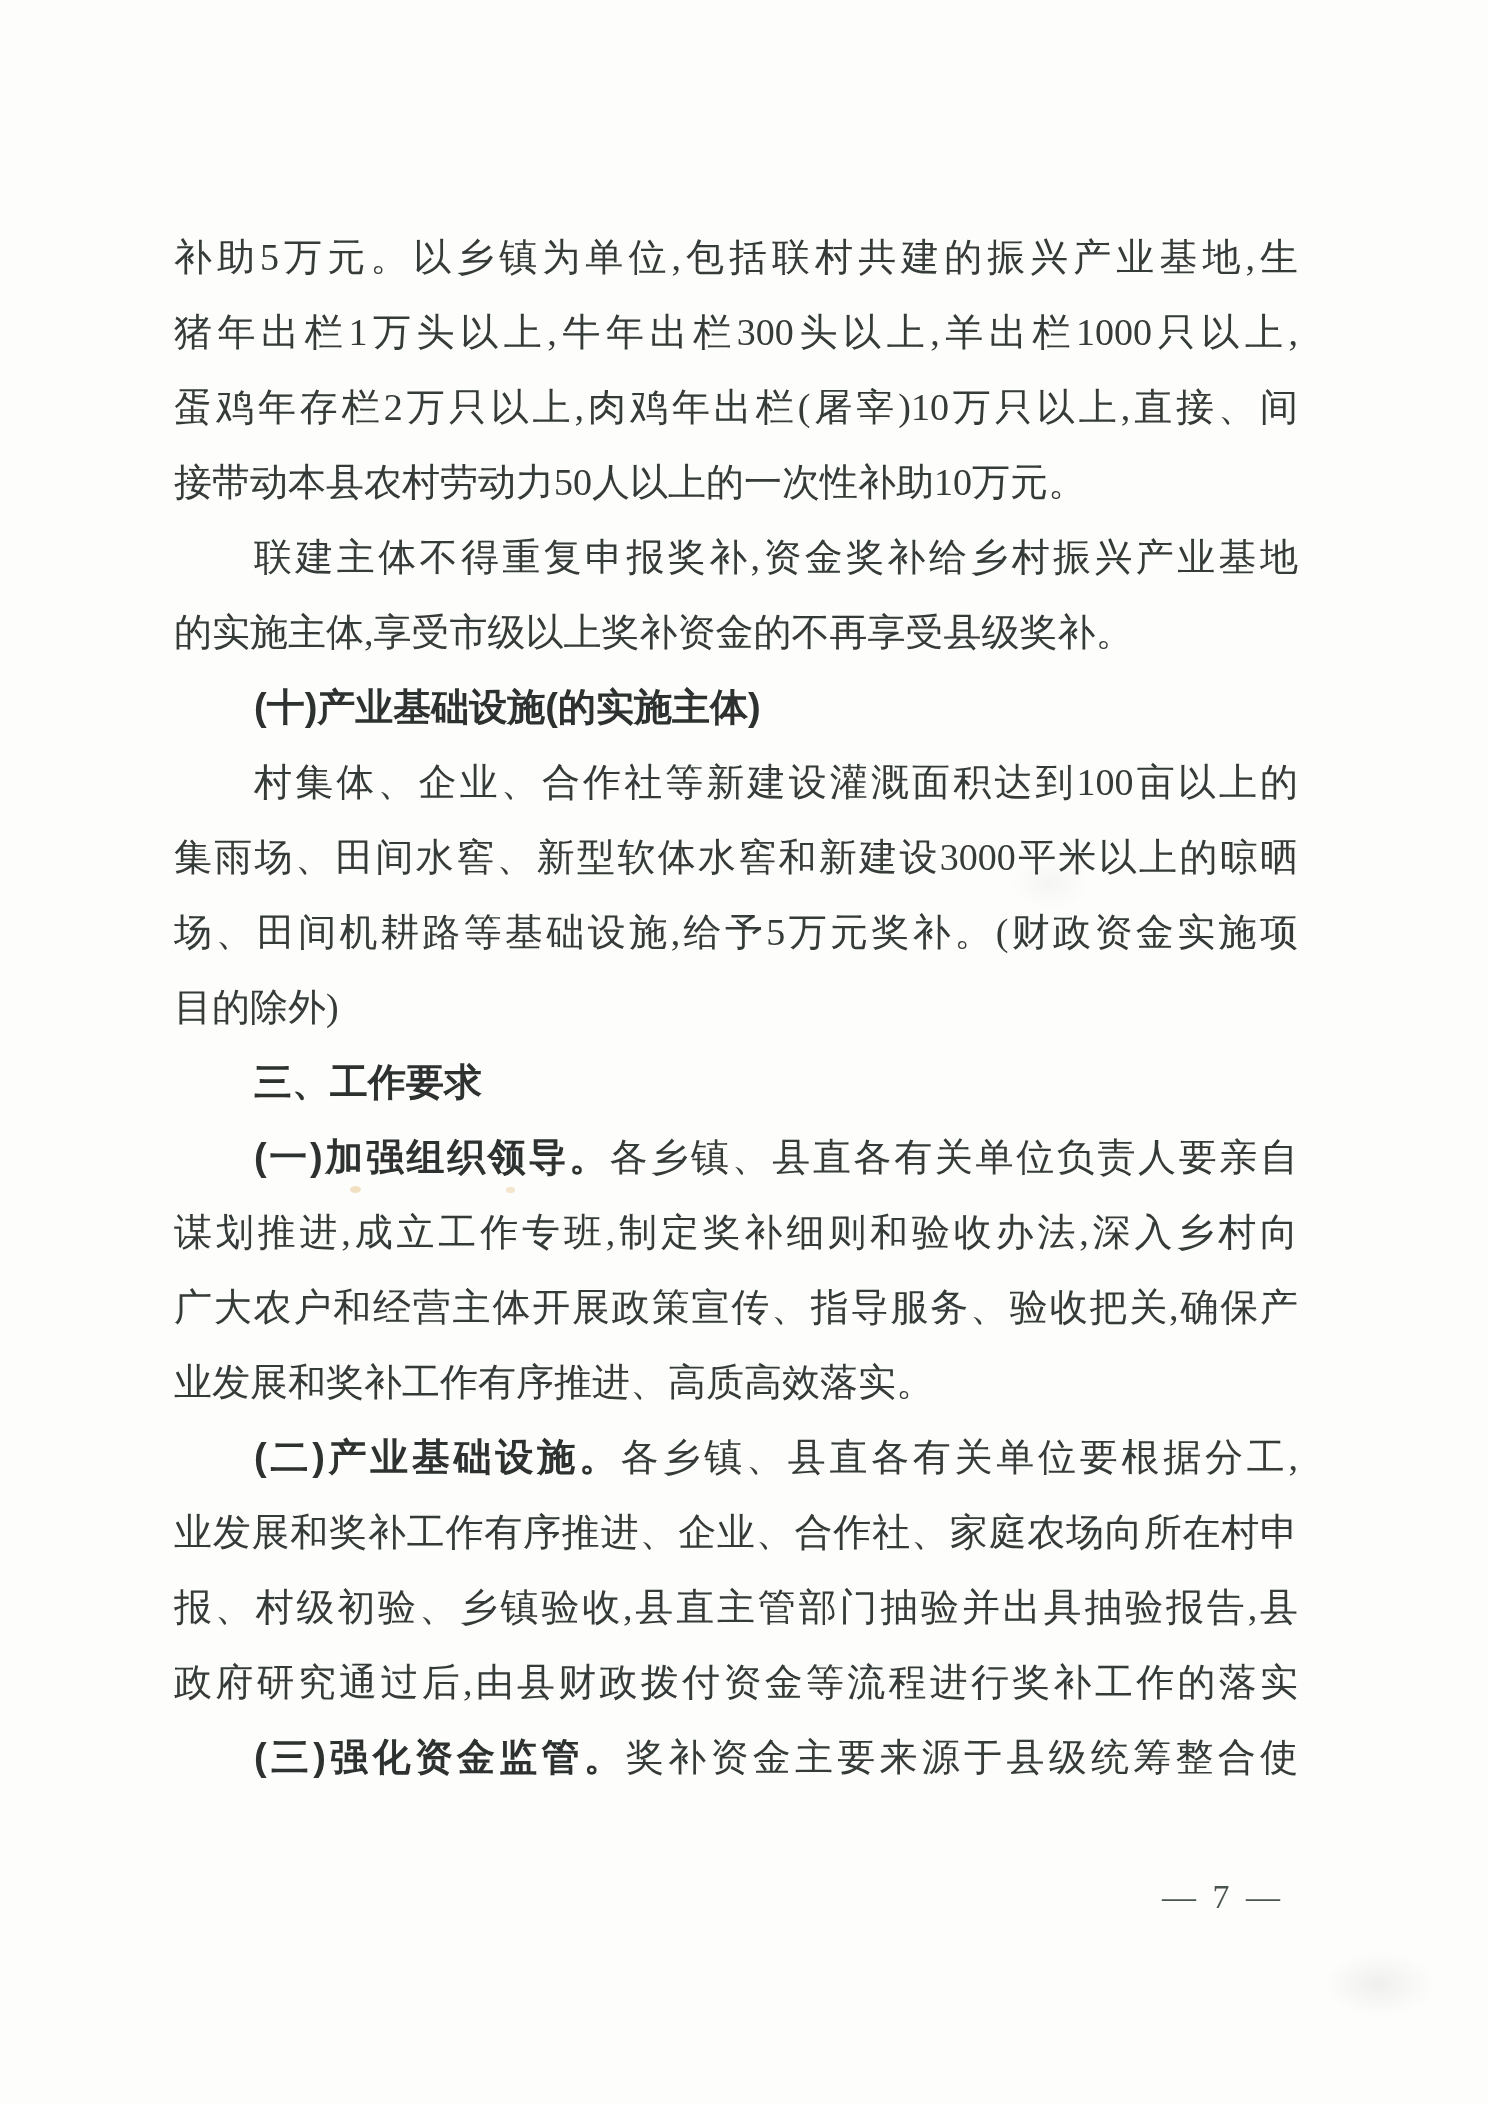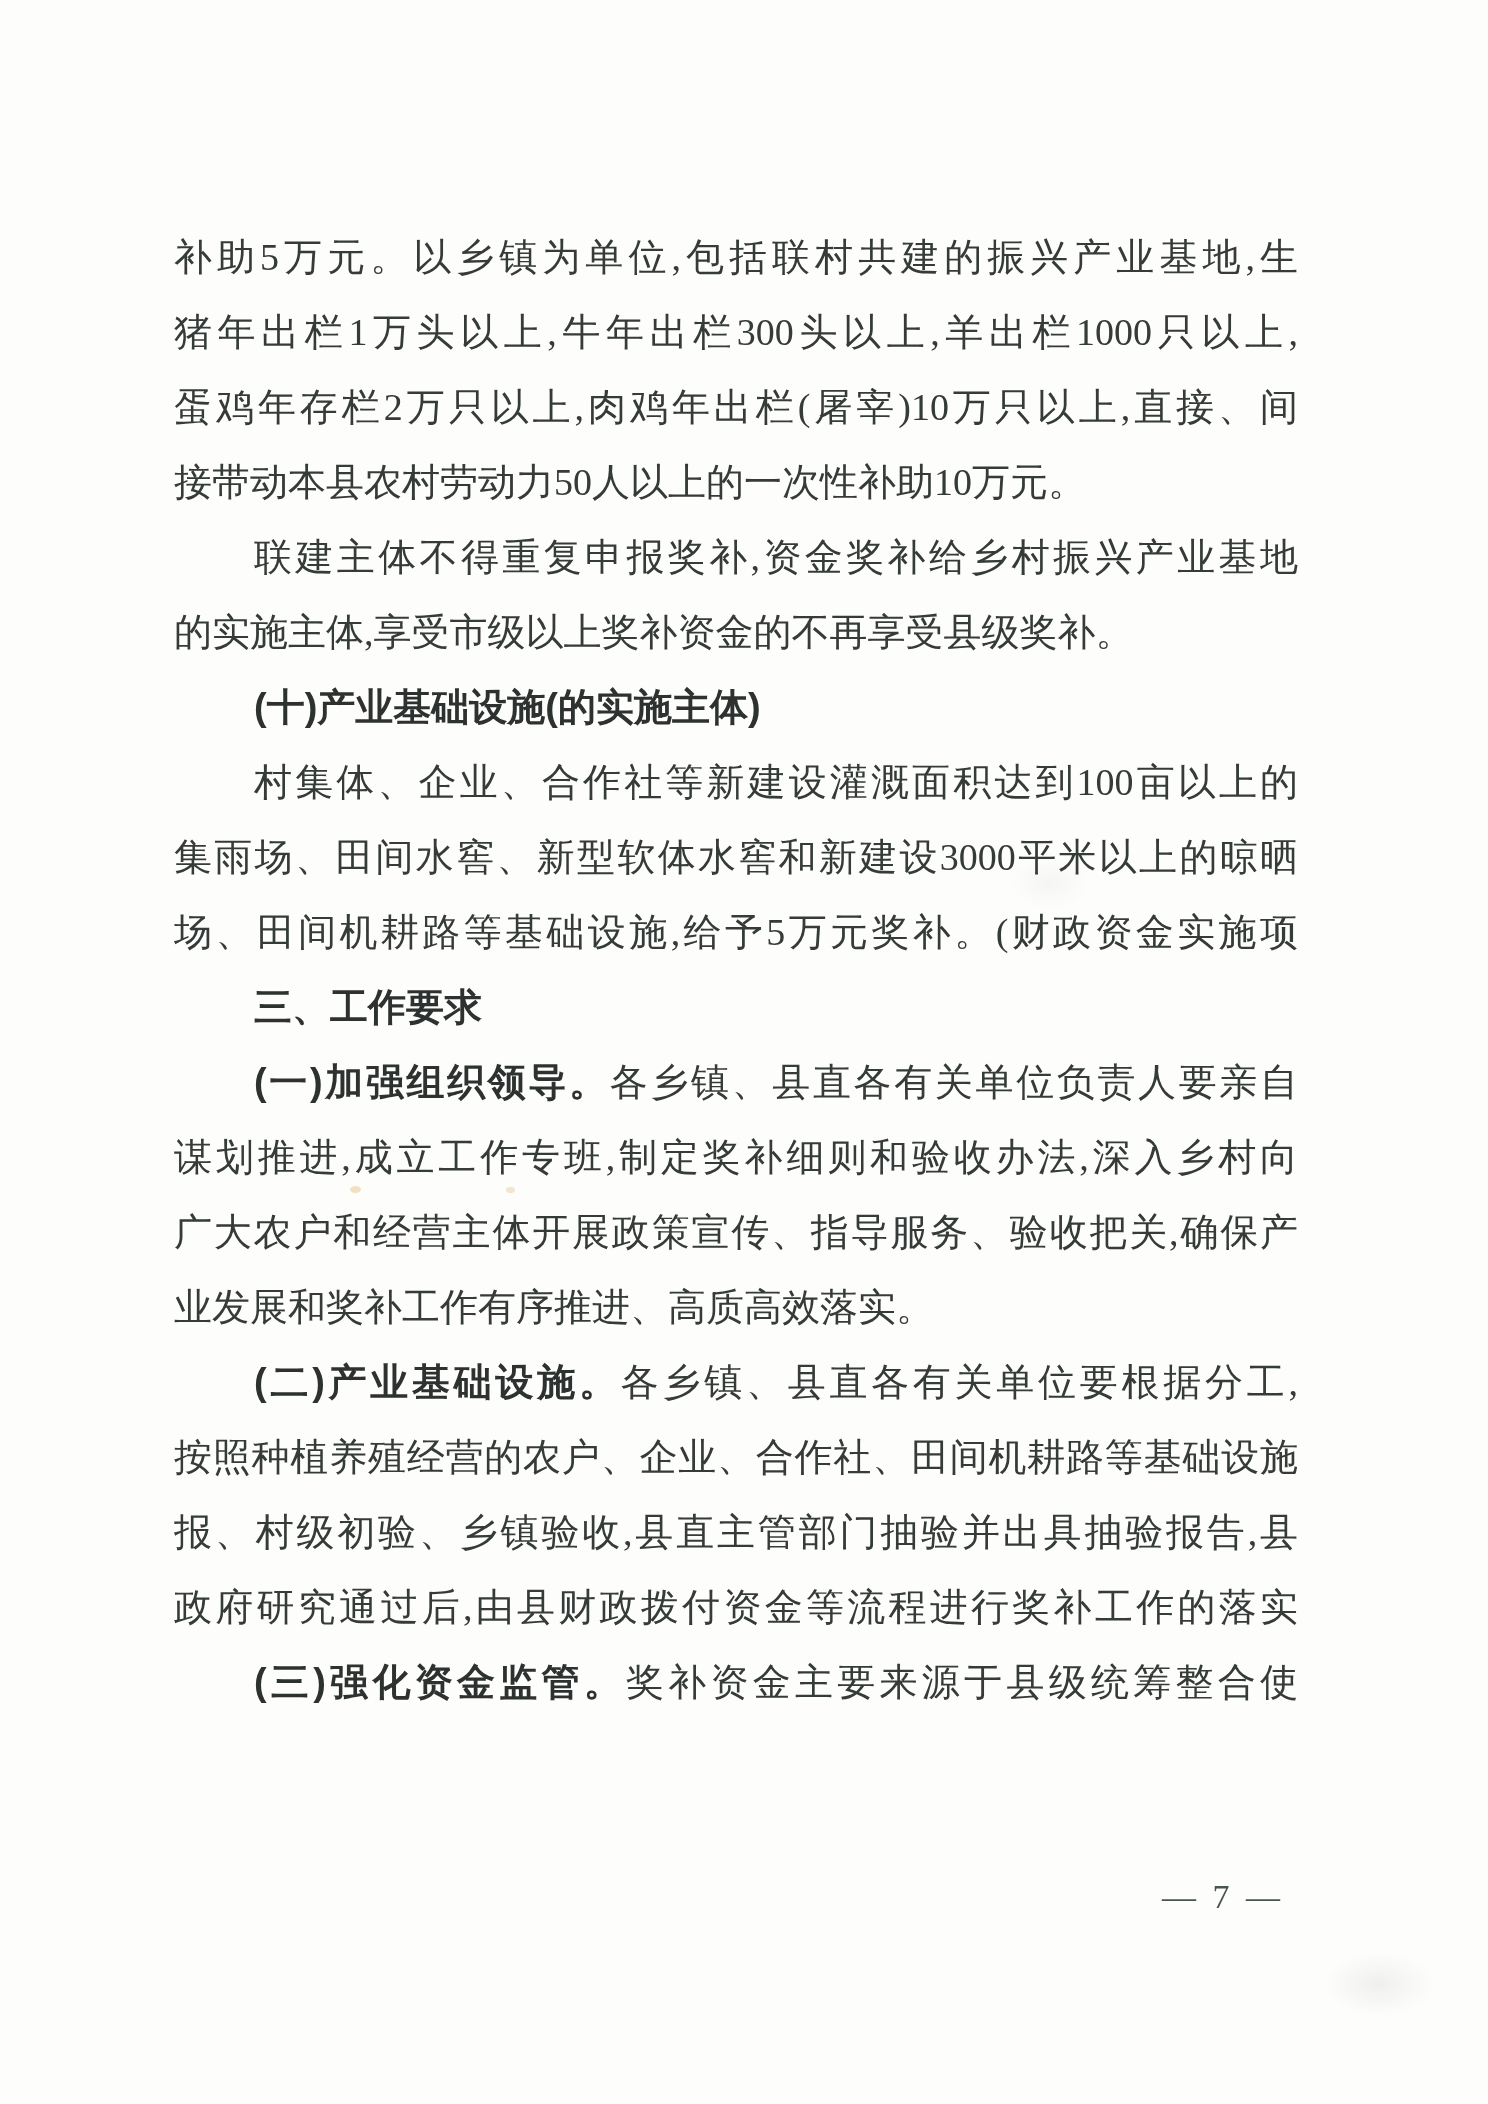--- a/index.html
+++ b/index.html
@@ -88,34 +88,35 @@
   <div class="line left"><span class="seg-reg">的实施主体,享受市级以上奖补资金的不再享受县级奖补。</span></div>
 
   <div class="line left indent"><span class="seg-bold">(十)产业基础设施(的实施主体)</span></div>
 
   <div class="line just indent"><span class="seg-reg">村集体、企业、合作社等新建设灌溉面积达到100亩以上的</span></div>
 
   <div class="line just"><span class="seg-reg">集雨场、田间水窖、新型软体水窖和新建设3000平米以上的晾晒</span></div>
 
   <div class="line just"><span class="seg-reg">场、田间机耕路等基础设施,给予5万元奖补。(财政资金实施项</span></div>
 
+  <div class="line left"><span class="seg-reg">目的除外)</span></div>
 
   <div class="line left indent"><span class="seg-bold">三、工作要求</span></div>
 
   <div class="line just indent"><span class="seg-bold">(一)加强组织领导。</span><span class="seg-reg">各乡镇、县直各有关单位负责人要亲自</span></div>
 
   <div class="line just"><span class="seg-reg">谋划推进,成立工作专班,制定奖补细则和验收办法,深入乡村向</span></div>
 
   <div class="line just"><span class="seg-reg">广大农户和经营主体开展政策宣传、指导服务、验收把关,确保产</span></div>
 
   <div class="line left"><span class="seg-reg">业发展和奖补工作有序推进、高质高效落实。</span></div>
 
   <div class="line just indent"><span class="seg-bold">(二)产业基础设施。</span><span class="seg-reg">各乡镇、县直各有关单位要根据分工,</span></div>
 
-  <div class="line just"><span class="seg-reg">按照种植养殖经营的农户、企业、合作社、田间机耕路等基础设施</span></div>
+  <div class="line just"><span class="seg-reg">业发展和奖补工作有序推进、企业、合作社、家庭农场向所在村申</span></div>
 
   <div class="line just"><span class="seg-reg">报、村级初验、乡镇验收,县直主管部门抽验并出具抽验报告,县</span></div>
 
   <div class="line just"><span class="seg-reg">政府研究通过后,由县财政拨付资金等流程进行奖补工作的落实</span></div>
 
 
   <div class="line just indent"><span class="seg-bold">(三)强化资金监管。</span><span class="seg-reg">奖补资金主要来源于县级统筹整合使</span></div>
 </div>
 
   <div class="page-number">— 7 —</div>

